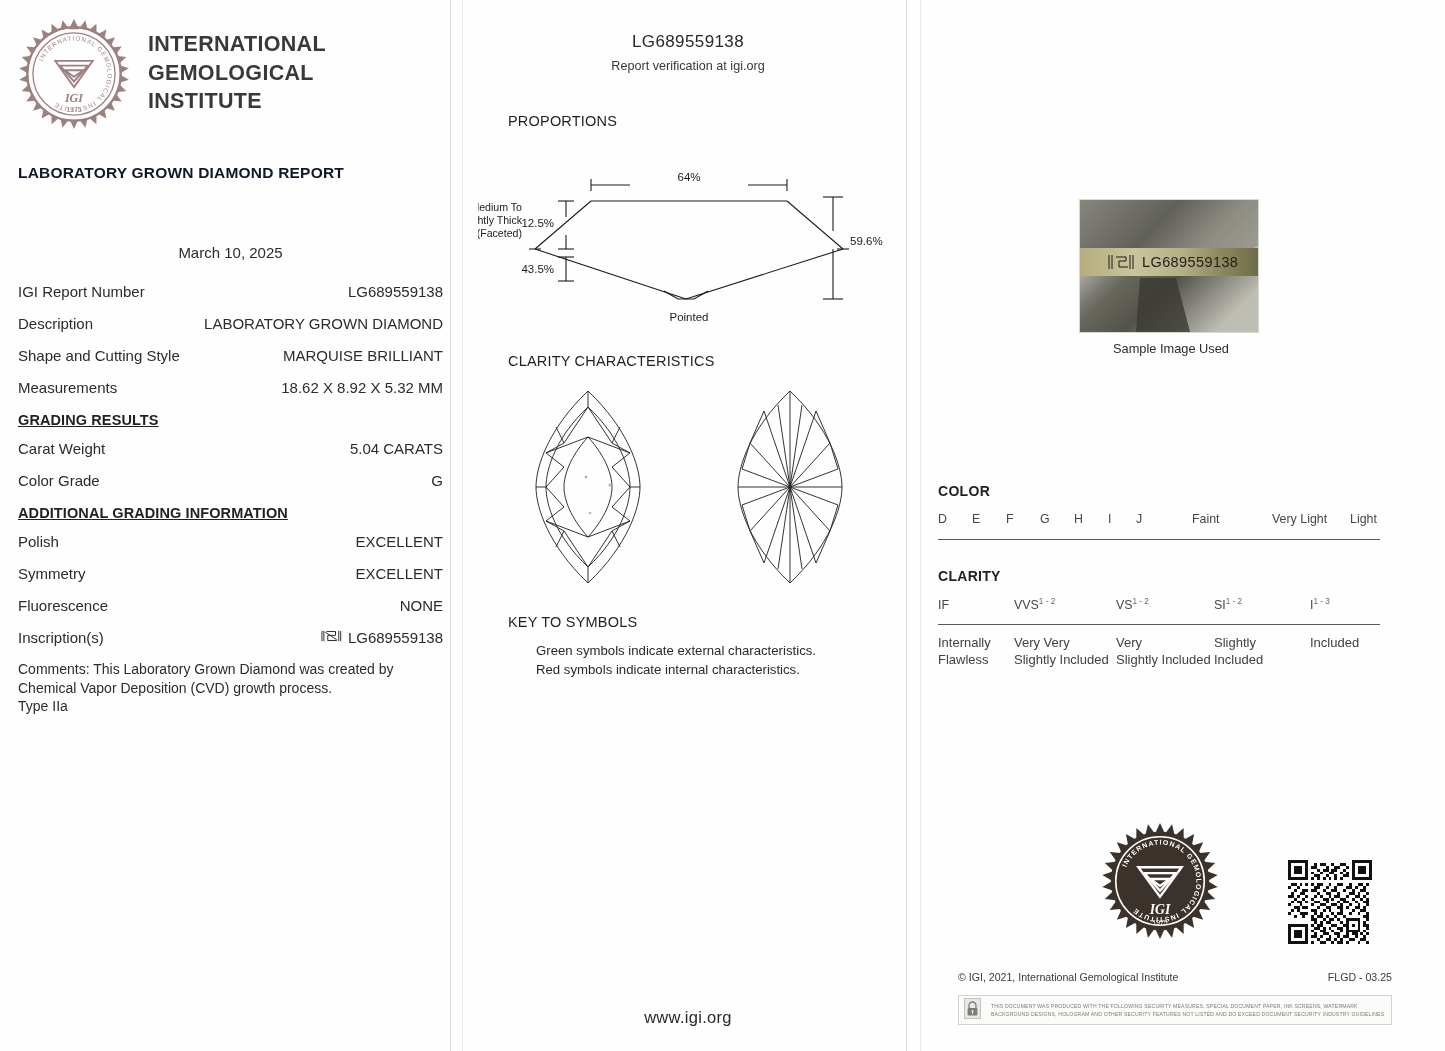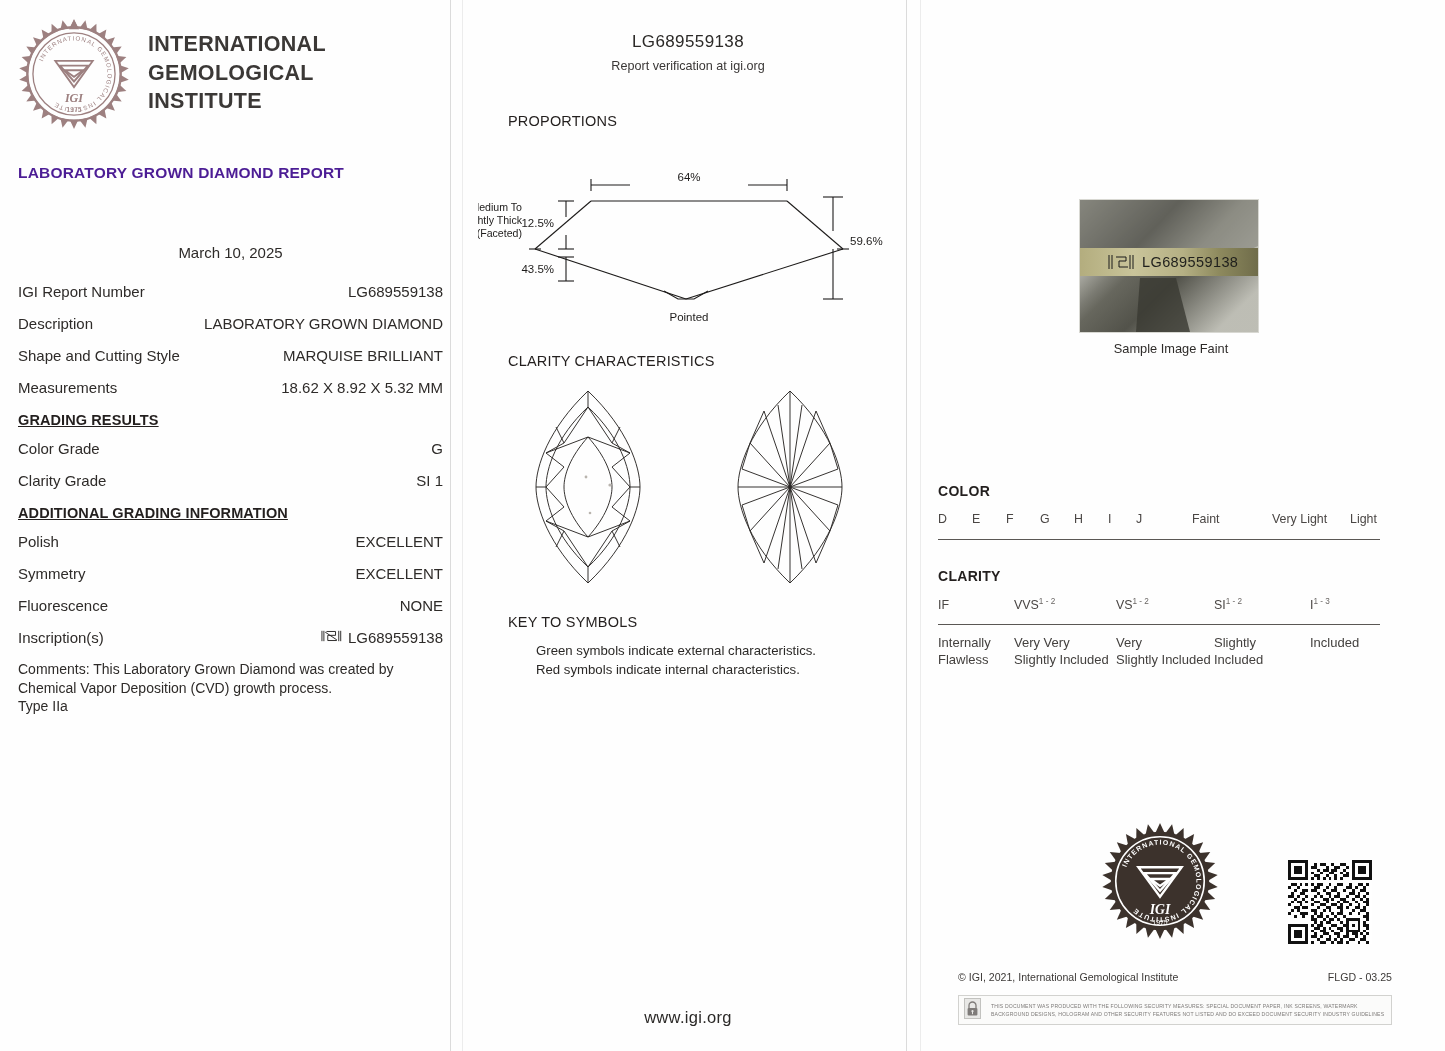--- a/index.html
+++ b/index.html
@@ -28,21 +28,21 @@
   .col-left { position: absolute; left: 18px; top: 18px; width: 425px; }
 
   .brand { display: flex; align-items: flex-start; gap: 18px; }
   .seal-wrap { width: 112px; height: 112px; flex: 0 0 112px; }
   .brand-name {
     font-size: 21.5px; font-weight: bold; letter-spacing: .3px;
     line-height: 1.33; color: #3b3836; padding-top: 12px;
   }
   .report-title {
     margin-top: 34px; font-size: 15.5px; font-weight: 600;
-    letter-spacing: .2px; color: #4c1d95;
+    letter-spacing: .2px; color: #0f172a;
   }
 
   .date-line { margin-top: 62px; font-size: 15px; color: #2e2b29; text-align: center; }
 
   .rows { margin-top: 14px; }
   .row {
     display: flex; justify-content: space-between; align-items: baseline;
     font-size: 15px; padding: 7.5px 0; color: #2e2b29;
   }
   .row .k { white-space: nowrap; }
@@ -219,26 +219,26 @@
         <span class="v">MARQUISE BRILLIANT</span>
       </div>
       <div class="row">
         <span class="k">Measurements</span>
         <span class="v">18.62 X 8.92 X 5.32 MM</span>
       </div>
 
       <div class="section-head">GRADING RESULTS</div>
 
       <div class="row">
+        <span class="k">Carat Weight</span>
+        <span class="v">5.04 CARATS</span>
+      </div>
+      <div class="row">
         <span class="k">Color Grade</span>
         <span class="v">G</span>
-      </div>
-      <div class="row">
-        <span class="k">Clarity Grade</span>
-        <span class="v">SI 1</span>
       </div>
 
       <div class="section-head">ADDITIONAL GRADING INFORMATION</div>
 
       <div class="row">
         <span class="k">Polish</span>
         <span class="v">EXCELLENT</span>
       </div>
       <div class="row">
         <span class="k">Symmetry</span>
@@ -466,21 +466,21 @@
         <g fill="none" stroke="#1b1b1b" stroke-width="1">
           <path d="M29 55 L29 69"></path>
             <path d="M32 55 L32 69"></path>
           <path d="M36 57 L46 57 L46 61 L39 61 L39 67 L48 67"></path>
           <path d="M50 55 L50 69"></path>
             <path d="M53 55 L53 69"></path>
         </g>
         <text x="62" y="67" font-size="14.5" fill="#1f1f1c" font-family="Liberation Sans, sans-serif" letter-spacing="0.4">LG689559138</text>
       </svg>
     </div>
-    <div class="photo-caption">Sample Image Faint</div>
+    <div class="photo-caption">Sample Image Used</div>
 
     <div class="scale-block" style="top:483px;">
       <div class="scale-title">COLOR</div>
       <div class="grade-row">
         <span class="grade" style="left:0px;">D</span>
         <span class="grade" style="left:34px;">E</span>
         <span class="grade" style="left:68px;">F</span>
         <span class="grade" style="left:102px;">G</span>
         <span class="grade" style="left:136px;">H</span>
         <span class="grade" style="left:170px;">I</span>

